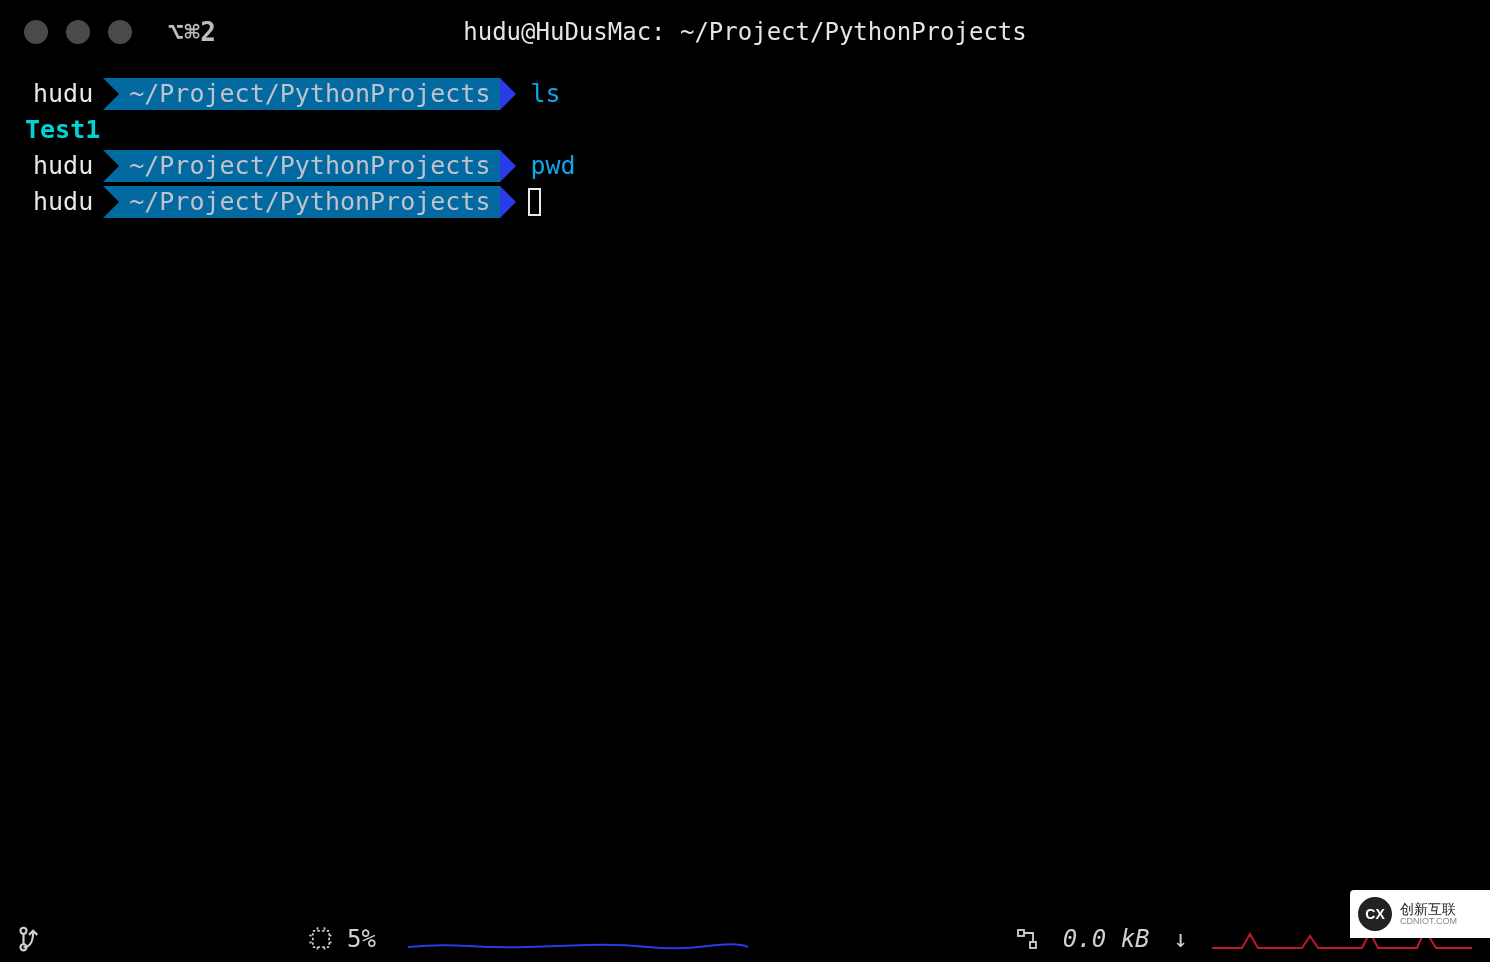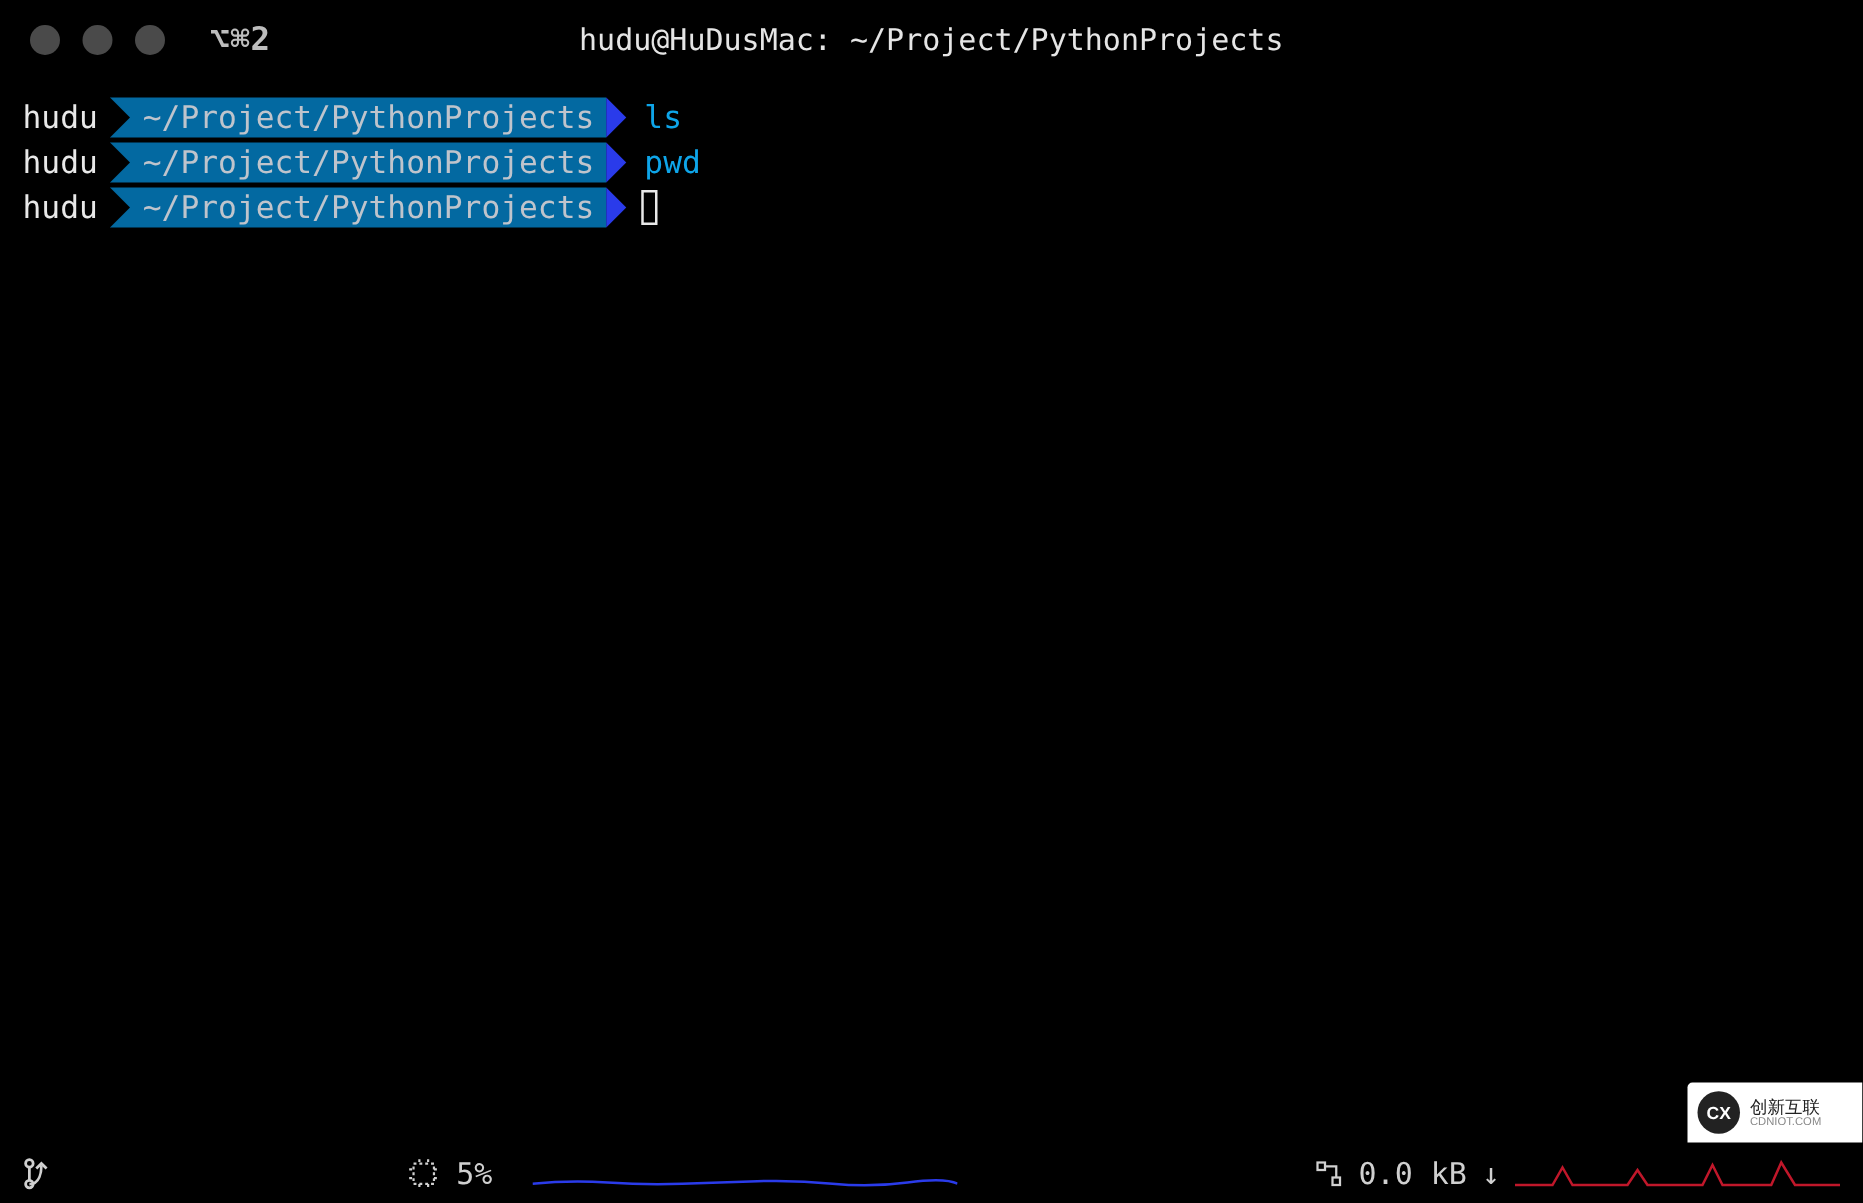--- a/index.html
+++ b/index.html
@@ -39,20 +39,21 @@
     transform: translateX(-50%);
     color: #e5e5e5;
     font-size: 24px;
     font-weight: 500;
   }
 
   
   .terminal {
     padding: 12px 0 0 8px;
     line-height: 1.45;
+    margin-left: 15px;
   }
   .line { display: flex; align-items: center; height: 36px; white-space: pre; }
 
   
   .seg {
     display: inline-flex;
     align-items: center;
     height: 32px;
     padding: 0 10px 0 14px;
     position: relative;
@@ -100,28 +101,28 @@
     align-items: center;
     color: #d0d0d0;
     padding: 0 18px;
     font-size: 24px;
   }
   .sb-left { flex: 0 0 auto; }
   .sb-center { flex: 1 1 auto; display: flex; justify-content: center; align-items: center; gap: 12px; }
   .sb-graph1 {
     width: 340px; height: 24px; margin-left: 20px;
   }
-  .sb-right { flex: 0 0 auto; display: flex; align-items: center; gap: 12px; }
+  .sb-right { flex: 0 0 auto; display: flex; align-items: center; gap: 24px; font-style: italic; }
   .sb-graph2 { width: 260px; height: 26px; }
 
   .git-icon svg, .cpu-icon svg, .net-icon svg { display: block; }
 
   .watermark {
     position: absolute;
-    right: 0; bottom: 48px;
+    right: 0; bottom: 24px;
     width: 140px; height: 48px;
     background: #fff;
     color: #222;
     display: flex;
     align-items: center;
     gap: 8px;
     padding: 0 8px;
     border-top-left-radius: 4px;
     font-family: sans-serif;
     font-size: 18px;
@@ -152,20 +153,23 @@
 </div>
 
 <div class="terminal">
 
   <div class="line">
     <span class="seg seg-user">hudu</span>
     <span class="seg seg-path">~/Project/PythonProjects</span>
     <span class="cmd">ls</span>
   </div>
 
+  <div class="line">
+    <span class="out-cyan">Test1</span>
+  </div>
 
   <div class="line">
     <span class="seg seg-user">hudu</span>
     <span class="seg seg-path">~/Project/PythonProjects</span>
     <span class="cmd">pwd</span>
   </div>
 
 
   <div class="line">
     <span class="seg seg-user">hudu</span>

